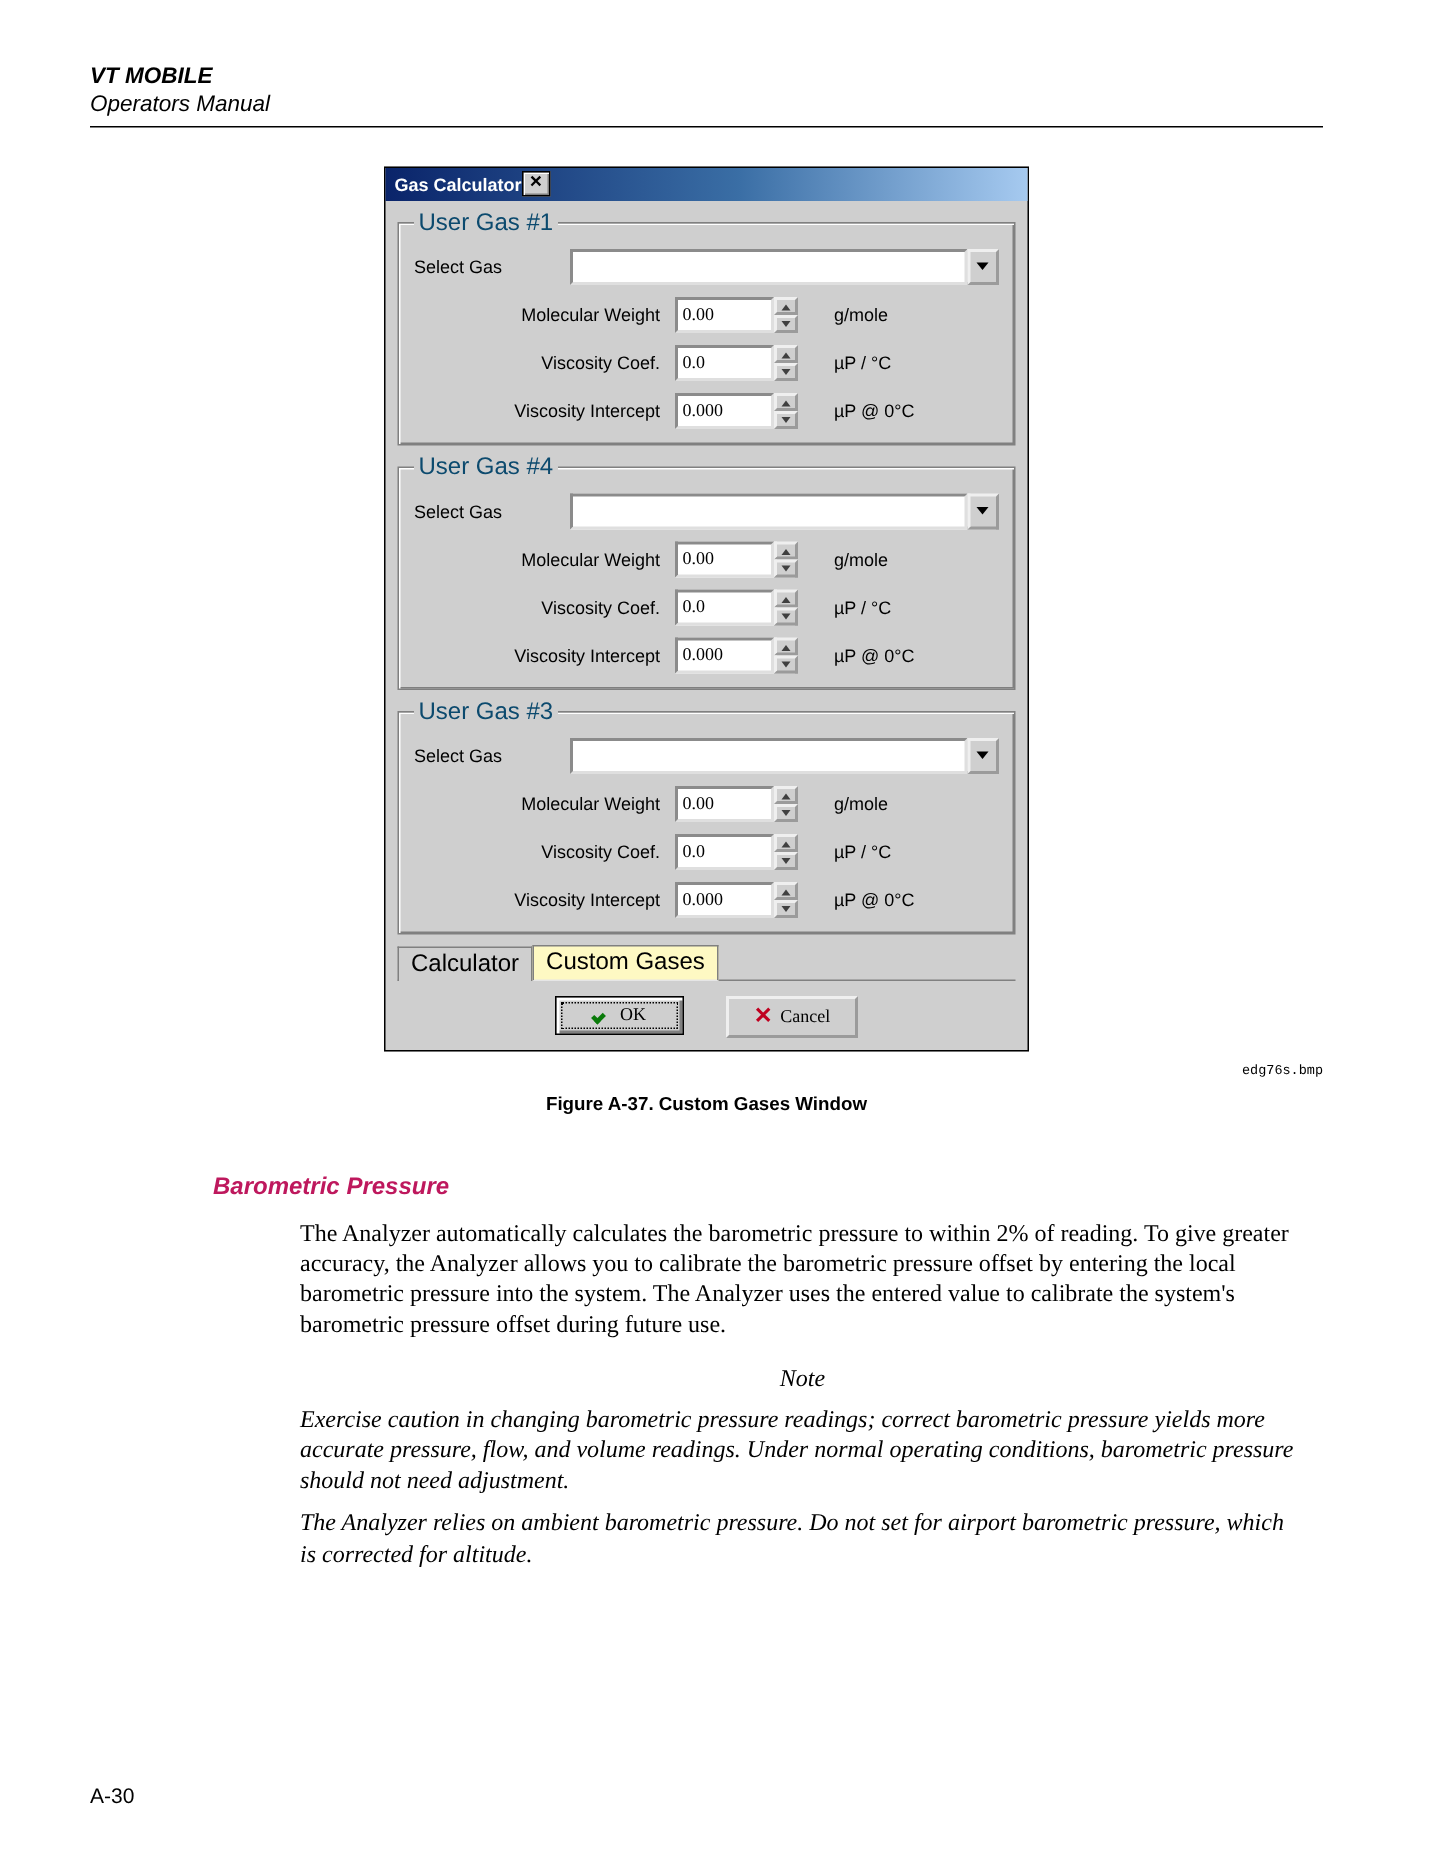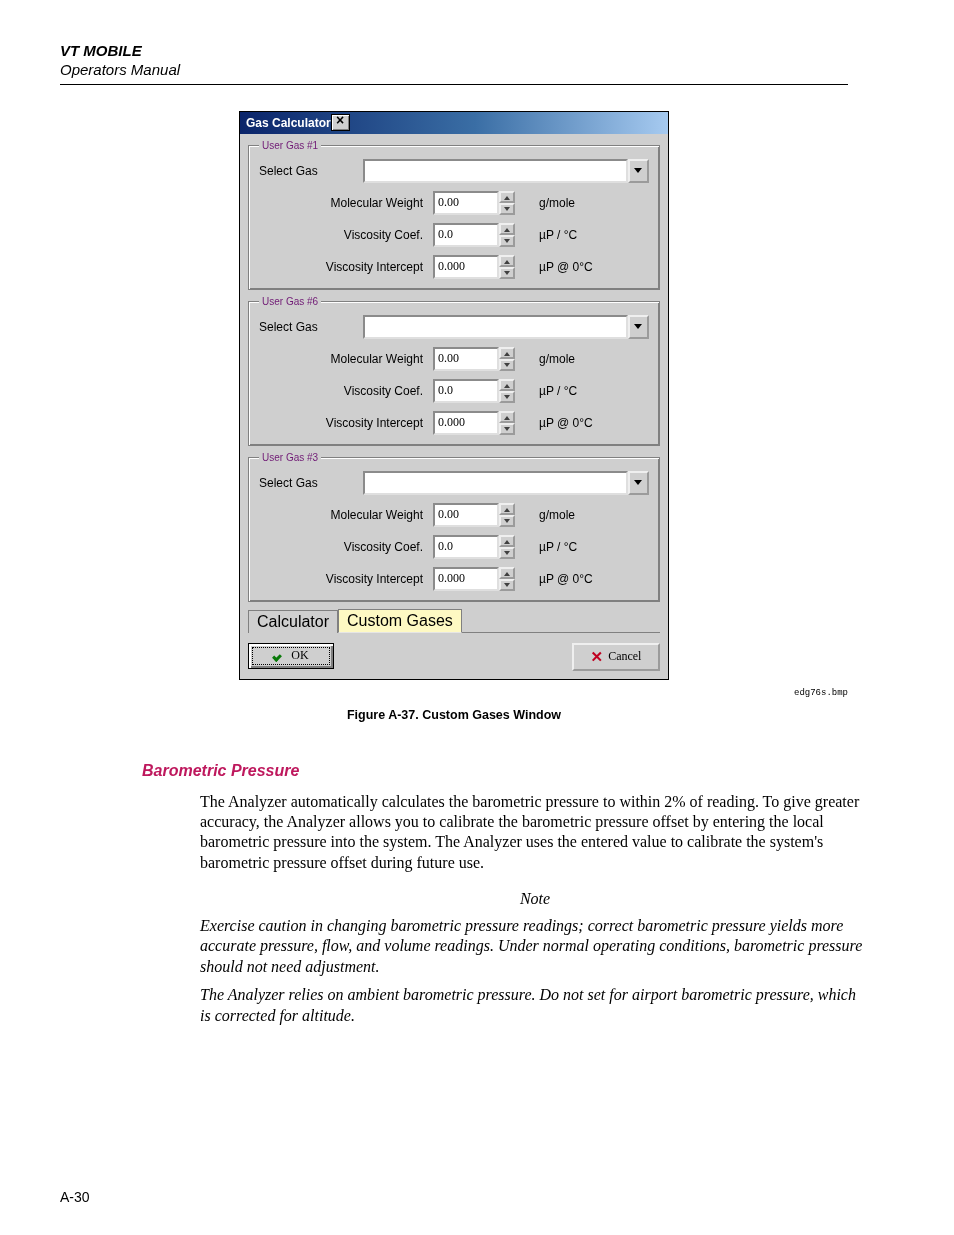--- a/index.html
+++ b/index.html
@@ -1,52 +1,52 @@
 <!DOCTYPE html>
 <html><head>
 <meta charset="utf-8">
 <style>
 html,body{margin:0;padding:0;background:#fff;font-family:"Times New Roman",Times,serif;color:#000}
-.page{width:954px;height:1235px;position:relative;margin:0 auto;box-sizing:border-box;padding:42px 106px 0 60px}
+.page{width:954px;height:1235px;position:relative;margin:0 auto;box-sizing:border-box;padding:42px 72px 0 60px}
 .hdr{font-family:Arial,Helvetica,sans-serif;font-size:15px;line-height:1.25;margin-bottom:2px}
 .hdr .t1{font-weight:bold;font-style:italic}
 .hdr .t2{font-style:italic}
 .hr{border:none;border-top:1px solid #000;margin:4px 0 26px 0}
 
 
 .dlg-wrap{width:430px;margin:0 auto}
 .dlg{border:1px solid #000;background:#cfcfcf;font-family:Tahoma,Arial,sans-serif;font-size:12px;color:#000}
 .titlebar{height:22px;display:flex;align-items:center;justify-content:flex-start;padding:0 2px 0 6px;color:#fff;font-weight:bold;font-size:12px;background:linear-gradient(90deg,#0a246a 0%,#3a6ea5 55%,#a6caf0 100%)}
 .closebtn{width:17px;height:15px;background:#cfcfcf;border:1px solid #000;box-shadow:inset 1px 1px 0 #fff,inset -1px -1px 0 #808080;font:bold 14px/11px Arial;text-align:center;color:#000}
 .dlg-body{padding:6px 8px 8px 8px}
 fieldset.group{border:1px solid #808080;border-top-color:#fff;border-left-color:#fff;border:1px solid #808080;border-radius:0;margin:0 0 6px 0;padding:4px 10px 10px 10px;position:relative}
 
 fieldset.group{border:1px solid #808080;box-shadow:1px 1px 0 #fff inset,-1px -1px 0 #808080 inset;border:1px solid #808080}
 fieldset.group{border:1px solid #808080;border-top:1px solid #808080}
-fieldset.group legend{padding:0 3px;font-size:10px;color:#701a75;background:#cfcfcf}
+fieldset.group legend{padding:0 3px;font-size:16px;color:#0c4a6e;background:#cfcfcf}
 .row{display:flex;align-items:center;margin-top:8px}
 .row.first{margin-top:4px}
 .lbl-select{width:104px}
 .combo{flex:1;display:flex}
 .combo input{flex:1;border:2px inset #dfdfdf;background:#fff;height:20px;padding:0 4px;font:12px Tahoma}
 .combo .arrow{width:17px;height:20px;border:2px outset #efefef;background:#cfcfcf;position:relative}
 .combo .arrow:after{content:"";position:absolute;left:4px;top:7px;border-left:4px solid transparent;border-right:4px solid transparent;border-top:5px solid #000}
 .param .plabel{width:164px;text-align:right;padding-right:10px}
 .spin{display:flex;width:84px}
 .spin input{width:56px;border:2px inset #dfdfdf;background:#fff;height:20px;padding:0 3px;font:12px Tahoma}
 .spinbtns{width:16px;display:flex;flex-direction:column}
 .spinbtns div{flex:1;border:2px outset #efefef;background:#cfcfcf;position:relative}
 .spinbtns div:first-child:after{content:"";position:absolute;left:3px;top:3px;border-left:3px solid transparent;border-right:3px solid transparent;border-bottom:4px solid #404040}
 .spinbtns div:last-child:after{content:"";position:absolute;left:3px;top:2px;border-left:3px solid transparent;border-right:3px solid transparent;border-top:4px solid #404040}
 .unit{margin-left:22px}
 .tabsrow{display:flex;align-items:flex-end;margin-top:4px;border-bottom:1px solid #808080}
 .tab{border:1px solid #808080;border-bottom:none;background:#cfcfcf;padding:2px 8px;font-size:16px;margin-right:0;position:relative;top:1px}
 .tab.inactive{background:#cfcfcf}
 .tab.active{background:#fef9c3;border-bottom:1px solid #e6e6e6;top:1px}
-.btnrow{display:flex;justify-content:space-between;gap:28px;margin-top:10px}
+.btnrow{display:flex;justify-content:center;gap:28px;margin-top:10px}
 .btn{min-width:84px;height:24px;display:flex;align-items:center;justify-content:center;gap:5px;border:2px outset #efefef;background:#cfcfcf;font:12px Tahoma}
 .btn.default{border:1px solid #000;box-shadow:inset 2px 2px 0 #fff,inset -2px -2px 0 #808080;outline:1px dotted #000;outline-offset:-5px}
 .ico-ok{width:13px;height:10px;position:relative}
 .ico-ok:before{content:"";position:absolute;left:0;top:3px;width:5px;height:3px;border-left:3px solid #0a7a0a;border-bottom:3px solid #0a7a0a;transform:rotate(-45deg)}
 .ico-x{color:#c00020;font:bold 15px/13px Arial}
 
 .figlabel{font-family:Arial,Helvetica,sans-serif;font-weight:bold;font-size:12.5px;text-align:center;margin:10px auto 0 auto}
 .filename{font-family:Liberation Mono, monospace;font-size:9px;text-align:right;margin-top:8px}
 
 .sect-h{font-family:Arial,Helvetica,sans-serif;font-weight:bold;font-style:italic;font-size:16px;color:#be185d;margin:40px 0 6px 82px}
@@ -114,21 +114,21 @@
               <div class="spinbtns">
                   <div></div>
                   <div></div>
                 </div>
               </div>
             <div class="unit">µP @ 0°C</div>
           </div>
         </fieldset>
 
         <fieldset class="group">
-          <legend>User Gas #6</legend>
+          <legend>User Gas #4</legend>
           <div class="row first">
             <div class="lbl-select">Select Gas</div>
             <div class="combo">
               <input type="text" style="">
               <div class="arrow"></div>
             </div>
           </div>
           <div class="row param">
             <div class="plabel">Molecular  Weight</div>
             <div class="spin">

